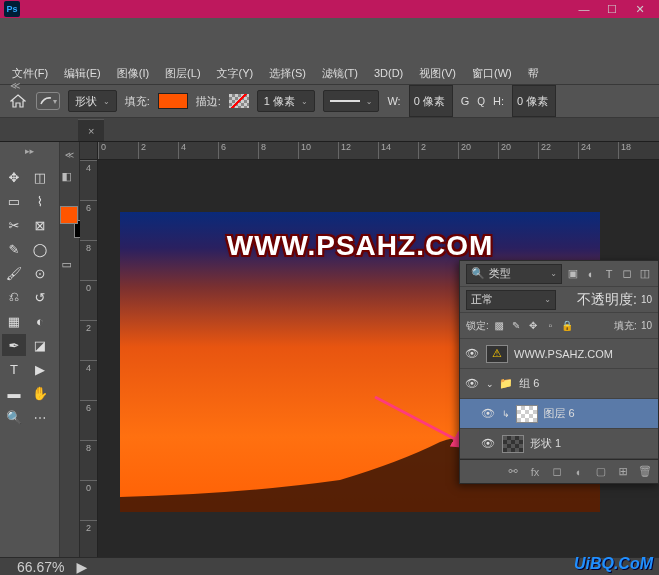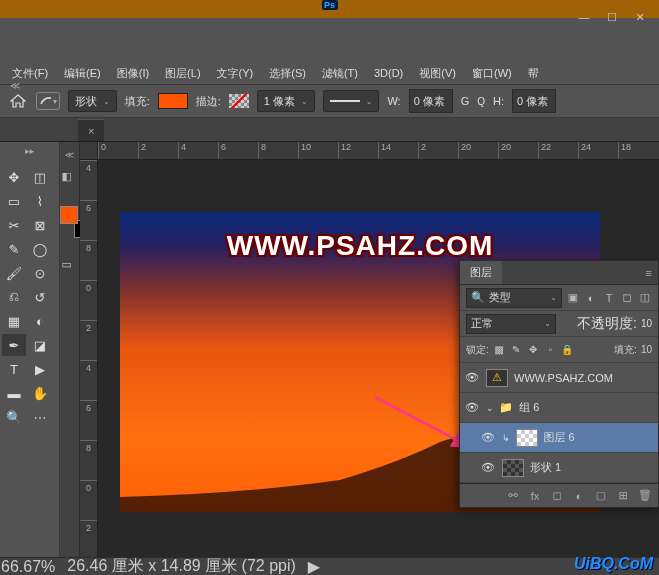--- a/index.html
+++ b/index.html
@@ -1,36 +1,36 @@
 <!DOCTYPE html>
 <html><head>
 <meta charset="utf-8">
 <style>
 * { margin: 0; padding: 0; box-sizing: border-box; font-family: "Microsoft YaHei", sans-serif; }
 body { background: #535353; width: 659px; height: 575px; overflow: hidden; position: relative; color: #ddd; font-size: 11px; }
 
-.titlebar { height: 18px; background: #a16207; display: flex; align-items: center; padding: 0 4px; flex-direction: column; }
+.titlebar { height: 18px; background: #be185d; display: flex; align-items: center; padding: 0 4px; }
 .ps-logo { width: 16px; height: 16px; background: #001e36; color: #31a8ff; font-size: 9px; font-weight: bold; display: flex; align-items: center; justify-content: center; border-radius: 2px; }
 .win-controls { margin-left: auto; display: flex; gap: 14px; padding-right: 8px; }
 .win-btn { width: 14px; height: 14px; display: flex; align-items: center; justify-content: center; color: #ccc; cursor: default; }
 
 .menubar { height: 22px; background: #535353; display: flex; align-items: center; padding: 0 6px; gap: 4px; margin-top: 44px; }
 .menubar span { padding: 2px 6px; }
 
 .optbar { height: 34px; background: #535353; border-top: 1px solid #383838; border-bottom: 1px solid #383838; display: flex; align-items: center; padding: 0 8px; gap: 8px; }
 .opt-icon { width: 20px; height: 20px; display: flex; align-items: center; justify-content: center; }
 .home-ic { width: 16px; height: 14px; }
 .brush-ic { width: 24px; height: 18px; border: 1px solid #888; border-radius: 3px; display: flex; align-items: center; justify-content: center; }
 .select-box { background: #3a3a3a; border: 1px solid #2a2a2a; height: 22px; display: flex; align-items: center; padding: 0 6px; gap: 6px; border-radius: 2px; }
 .dropdown-arrow { font-size: 8px; color: #aaa; }
 .swatch-orange { width: 30px; height: 16px; background: #ff5500; border: 1px solid #222; }
 .swatch-pattern { width: 20px; height: 14px; background: repeating-conic-gradient(#888 0 25%, #ccc 0 50%) 0 0/6px 6px; position: relative; }
 .swatch-pattern::after { content: ''; position: absolute; inset: 0; background: linear-gradient(135deg, transparent 45%, red 45%, red 55%, transparent 55%); }
 .stroke-line { width: 30px; height: 2px; background: #ddd; }
-.numfield { background: #3a3a3a; border: 1px solid #2a2a2a; width: 44px; height: 24px; padding: 0 4px; display: flex; align-items: center; }
+.numfield { background: #3a3a3a; border: 1px solid #2a2a2a; width: 44px; height: 32px; padding: 0 4px; display: flex; align-items: center; }
 
 .tabbar { height: 24px; background: #424242; border-bottom: 1px solid #1e1e1e; display: flex; align-items: flex-end; padding-left: 78px; }
 .expand-tab { position: absolute; left: 10px; top: 80px; width: 14px; height: 10px; color: #aaa; font-size: 10px; }
 .doc-tab { background: #323232; height: 22px; padding: 0 10px; display: flex; align-items: center; gap: 8px; color: #ddd; border-top: 1px solid #555; }
 .doc-tab .close { color: #aaa; }
 
 .workspace { display: flex; height: calc(575px - 18px - 22px - 34px - 24px - 18px); }
 .tool-collapse { font-size: 9px; color: #aaa; margin-bottom: 4px; }
 .tool-grid { display: grid; grid-template-columns: 24px 24px; gap: 2px; padding: 2px; }
 .tool-btn { width: 24px; height: 22px; display: flex; align-items: center; justify-content: center; color: #ddd; font-size: 13px; }
@@ -74,21 +74,21 @@
 .thumb { width: 22px; height: 18px; border: 1px solid #888; background: #fff; }
 .thumb.checker { background: repeating-conic-gradient(#ccc 0 25%, #fff 0 50%) 0 0/8px 8px; }
 .thumb.warn { background: #333; position: relative; }
 .thumb.warn::after { content: '⚠'; position: absolute; inset: 0; display: flex; align-items: center; justify-content: center; color: #ffcc00; font-size: 11px; }
 .folder-ic { color: #ccc; }
 .layer-name { font-size: 11px; }
 
 .panel-footer { height: 24px; border-top: 1px solid #2a2a2a; display: flex; align-items: center; justify-content: flex-end; gap: 8px; padding: 0 6px; }
 .pf-ic { width: 14px; height: 14px; color: #aaa; display: flex; align-items: center; justify-content: center; font-size: 11px; }
 
-.statusbar { position: absolute; bottom: 0; left: 0; right: 0; height: 18px; background: #424242; border-top: 1px solid #2a2a2a; display: flex; align-items: center; padding: 0 1px; gap: 12px; font-size: 16px; color: #ccc; }
+.statusbar { position: absolute; bottom: 0; left: 0; right: 0; height: 18px; background: #424242; border-top: 1px solid #2a2a2a; display: flex; align-items: center; padding: 0 17px; gap: 12px; font-size: 14px; color: #ccc; }
 .watermark-corner { position: absolute; right: 6px; bottom: 2px; font-size: 16px; font-weight: 900; font-style: italic; color: #2090ff; text-shadow: 1px 1px 0 #003; }
 </style>
 </head>
 <body>
 
 <div class="titlebar">
   <div class="ps-logo">Ps</div>
   <div class="win-controls">
     <div class="win-btn">—</div>
     <div class="win-btn">☐</div>
@@ -237,24 +237,20 @@
             </marker>
           </defs>
         <line x1="5" y1="5" x2="100" y2="55" stroke="#ff3b7b" stroke-width="3" marker-end="url(#ah)"></line>
       </svg>
     </div>
   </div>
 
 </div>
 
 <div class="layers-panel">
-  <div class="panel-tab-row">
-    <div class="panel-tab">图层</div>
-    <div class="panel-menu">≡</div>
-  </div>
   <div class="panel-row filter-row">
     <div class="sel">
       <span>🔍</span>
       <span>类型</span>
       <span class="dropdown-arrow" style="margin-left:auto">⌄</span>
     </div>
     <div class="filter-ic">▣</div>
     <div class="filter-ic">◐</div>
     <div class="filter-ic">T</div>
     <div class="filter-ic">◻</div>
@@ -310,17 +306,16 @@
     <div class="pf-ic">◻</div>
     <div class="pf-ic">◐</div>
     <div class="pf-ic">▢</div>
     <div class="pf-ic">⊞</div>
     <div class="pf-ic">🗑</div>
   </div>
 </div>
 
 <div class="statusbar">
   <span>66.67%</span>
-  <span>26.46 厘米 x 14.89 厘米 (72 ppi)</span>
   <span>▶</span>
 </div>
 
 <div class="watermark-corner">UiBQ.CoM</div>
 
 </body></html>

